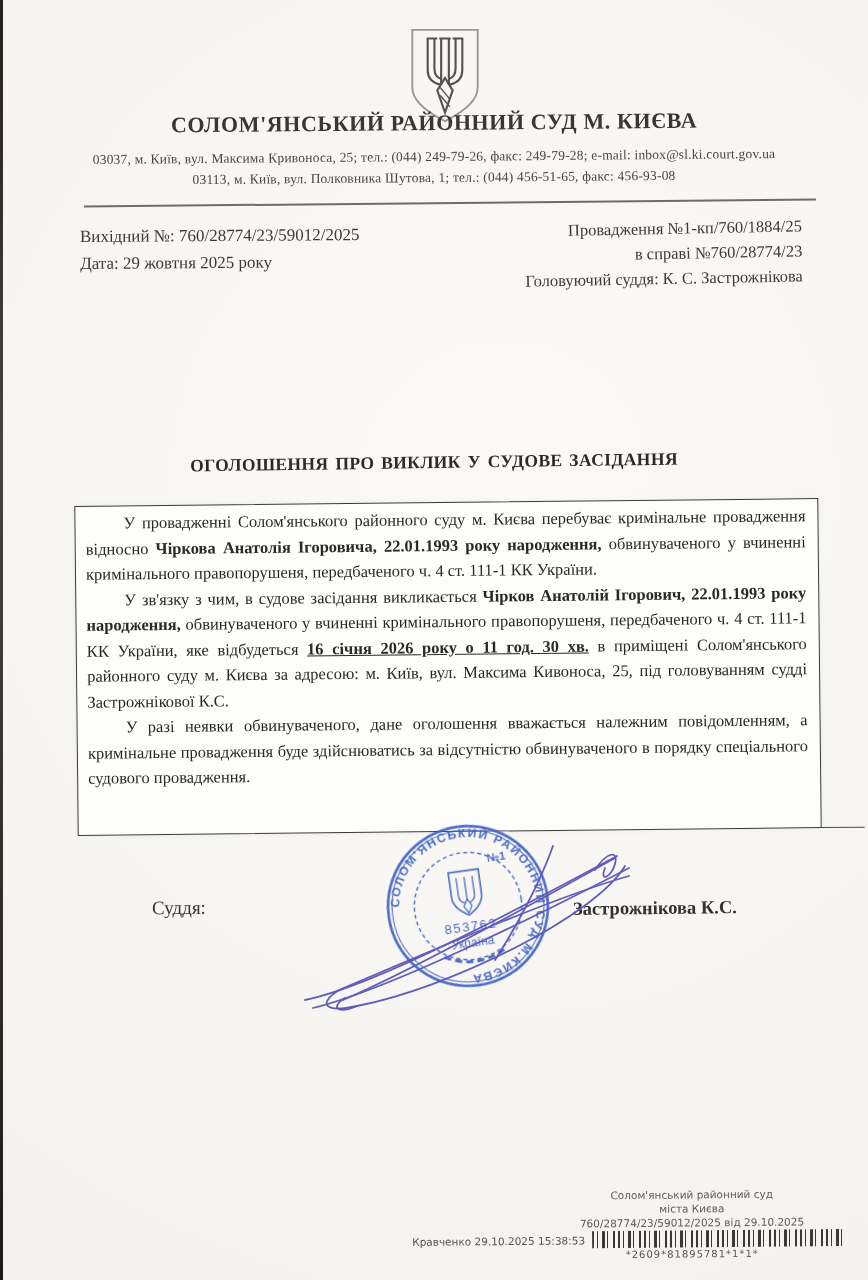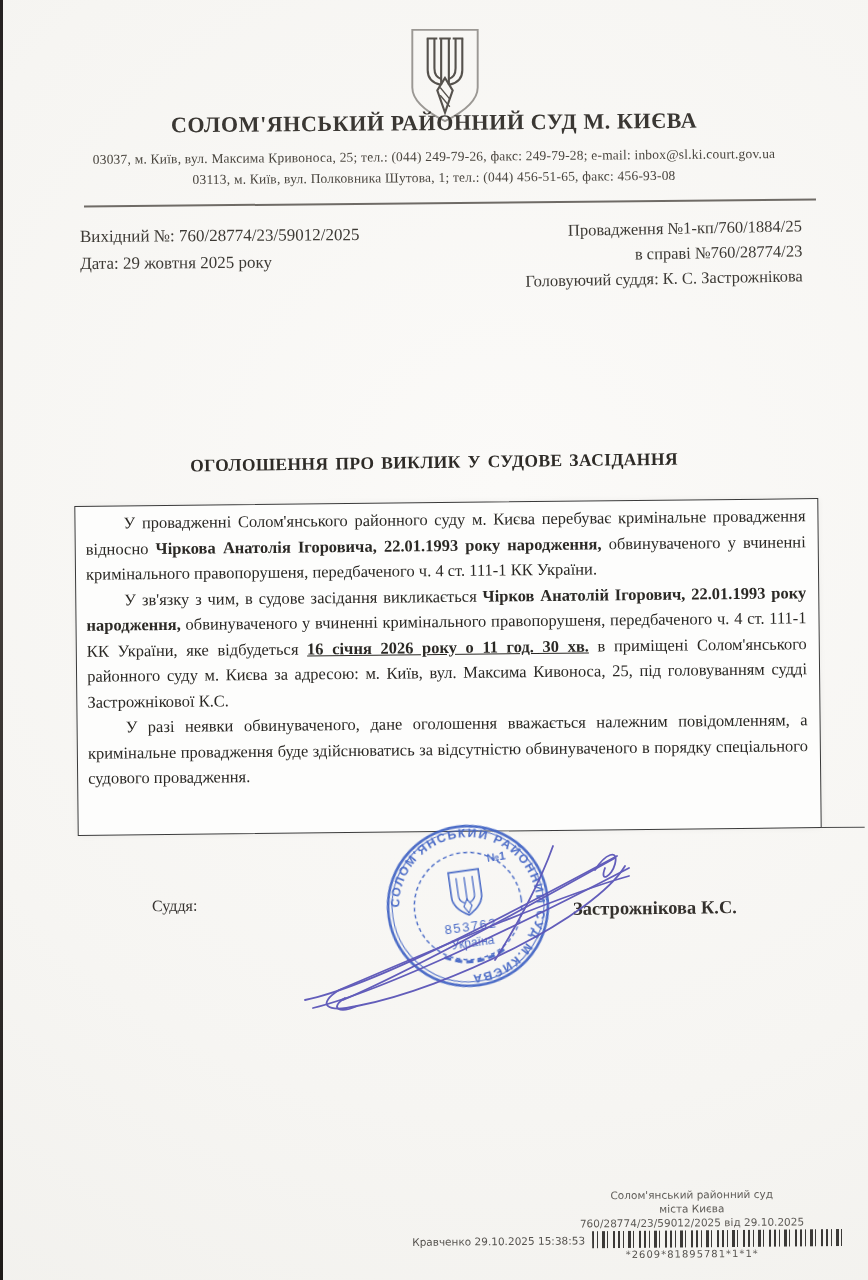--- a/index.html
+++ b/index.html
@@ -33,21 +33,21 @@
   
   .body-box{position:absolute;left:76px;top:502px;width:744px;min-height:330px;
     background:#fdfdfc;border:1.5px solid #3a3a3a;box-sizing:border-box;
     padding:4px 12px 8px 10px;transform:rotate(-.6deg);
     box-shadow:0 0 6px rgba(0,0,0,.05);}
   .body-box .ext{position:absolute;right:-44px;bottom:-1px;width:44px;height:1px;background:#4a4a4a;}
   .body-box p{margin:0;text-indent:38px;text-align:justify;font-size:16.5px;
     line-height:25.5px;color:#2b2925;}
   .seg-b{font-weight:bold;} .seg-u{text-decoration:underline;}
   
-  .judge-label{position:absolute;left:152px;top:897px;font-size:16px;color:#363330;
+  .judge-label{position:absolute;left:152px;top:897px;font-size:19px;color:#363330;
     transform:rotate(-.4deg);text-align:center;}
   .judge-name{position:absolute;left:573px;top:898px;font-size:18.5px;font-weight:bold;
     color:#34312d;transform:rotate(-.6deg);}
   .stamp{position:absolute;left:380px;top:820px;width:176px;height:172px;
     transform:rotate(-8deg);opacity:.92;filter:blur(.35px);}
   .signature{position:absolute;left:295px;top:838px;width:370px;height:185px;
     opacity:.95;filter:blur(.25px);}
   
   .footer{position:absolute;top:1188px;right:26px;width:430px;
     font-family:"DejaVu Sans","Liberation Sans",sans-serif;color:#5d5a56;

